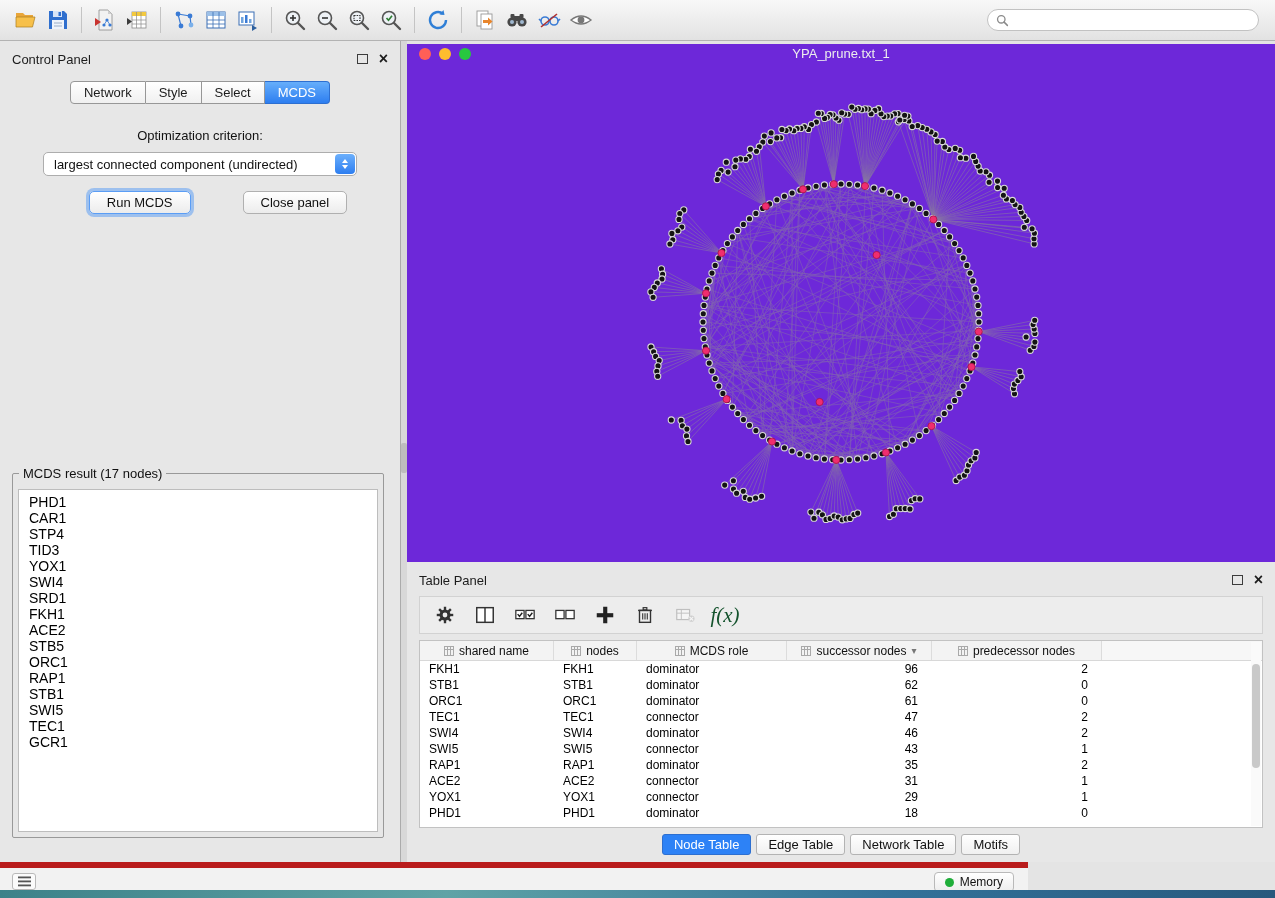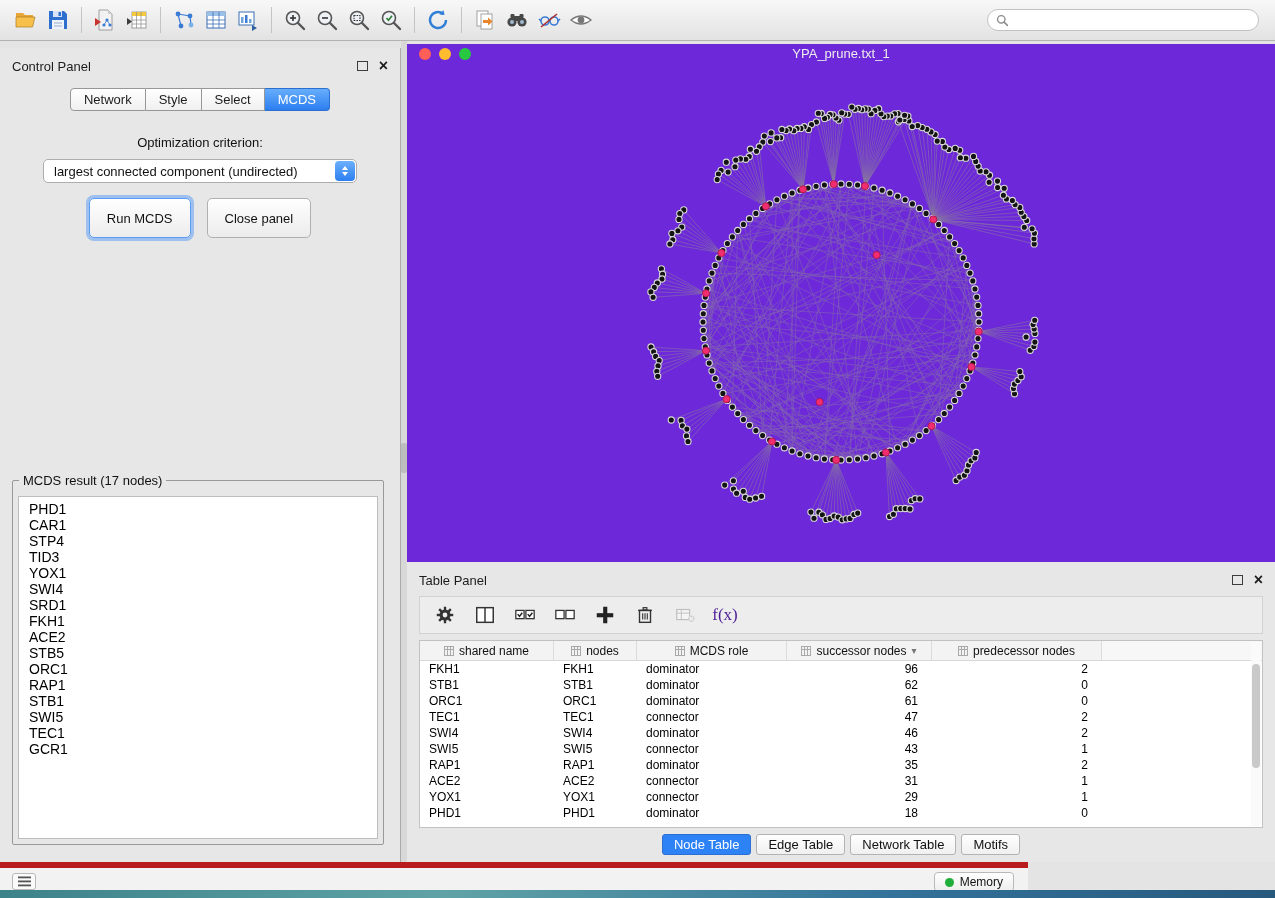--- a/index.html
+++ b/index.html
@@ -9,37 +9,37 @@
   
   .toolbar{position:absolute;left:0;top:0;width:1275px;height:41px;background:linear-gradient(#f8f8f8,#e2e2e2);border-bottom:1px solid #b3b3b3;display:flex;align-items:center;padding:0 10px;box-sizing:border-box;}
   .tb-icons{display:flex;align-items:center;}
   .tb-btn{width:32px;height:32px;display:flex;align-items:center;justify-content:center;}
   .tb-sep{width:1px;height:26px;background:#c4c4c4;margin:0 7px;}
   .icon{display:inline-flex;align-items:center;justify-content:center;}
   .search-box{margin-left:auto;margin-right:6px;width:272px;height:22px;background:#fff;border:1px solid #c2c2c2;border-radius:12px;display:flex;align-items:center;padding:0 8px;box-sizing:border-box;}
   .search-box input{border:none;outline:none;flex:1;font-size:12px;background:transparent;margin-left:6px;font-family:inherit;}
 
   
-  .control-panel{position:absolute;left:0;top:48px;width:401px;height:821px;background:#e7e7e7;border-right:1px solid #ababab;box-sizing:border-box;}
+  .control-panel{position:absolute;left:0;top:41px;width:401px;height:821px;background:#e7e7e7;border-right:1px solid #ababab;box-sizing:border-box;}
   .panel-header{height:24px;display:flex;align-items:center;padding:6px 12px 0;font-size:13px;color:#1c1c1c;}
   .win-btns{margin-left:auto;display:flex;align-items:center;gap:11px;}
   .float-btn{width:9px;height:8px;border:1.5px solid #3c3c3c;display:inline-block;background:transparent;}
   .close-x{font-size:16px;font-weight:bold;color:#1c1c1c;line-height:12px;}
   .seg-tabs{display:flex;justify-content:center;margin-top:10px;}
   .seg{padding:3px 13px;font-size:13px;background:linear-gradient(#ffffff,#f0f0f0);border:1px solid #979797;border-left:none;color:#1c1c1c;}
   .seg:first-child{border-left:1px solid #979797;border-radius:4px 0 0 4px;}
   .seg:last-child{border-radius:0 4px 4px 0;}
   .seg.active{background:linear-gradient(#66aefb,#2d7ef0);color:#fff;border-color:#2d6fd0;}
   .opt-label{text-align:center;margin-top:24px;font-size:13px;color:#111;}
   .dropdown{position:relative;margin:9px auto 0;width:314px;height:24px;background:#fff;border:1px solid #adadad;border-radius:5px;font-size:13px;display:flex;align-items:center;padding-left:10px;box-sizing:border-box;color:#111;}
   .stepper{position:absolute;right:1px;top:1px;width:20px;height:20px;border-radius:4px;background:linear-gradient(#6cb0fc,#2d7ef0);display:flex;flex-direction:column;align-items:center;justify-content:center;gap:2px;}
   .arr-up{width:0;height:0;border-left:3.5px solid transparent;border-right:3.5px solid transparent;border-bottom:4px solid #fff;}
   .arr-down{width:0;height:0;border-left:3.5px solid transparent;border-right:3.5px solid transparent;border-top:4px solid #fff;}
   .btn-row{display:flex;justify-content:center;gap:16px;margin-top:15px;}
-  .mac-btn{height:40px;padding:0 17px;font-size:13px;font-family:inherit;background:linear-gradient(#fff,#ececec);border:1px solid #b0b0b0;border-radius:5px;color:#111;}
+  .mac-btn{height:23px;padding:0 17px;font-size:13px;font-family:inherit;background:linear-gradient(#fff,#ececec);border:1px solid #b0b0b0;border-radius:5px;color:#111;margin-left:36px;}
   .mac-btn.focus{border-color:#5a9df5;box-shadow:0 0 0 3px rgba(97,161,244,0.55);}
   .result-box{position:absolute;left:12px;top:425px;width:372px;height:372px;border:1px solid #999;border-radius:2px;margin:0;padding:0;min-width:0;box-sizing:border-box;}
   .result-box legend{font-size:13px;margin-left:6px;padding:0 4px;color:#111;}
   .result-list{position:absolute;left:5px;right:5px;top:8px;bottom:5px;background:#fff;border:1px solid #bdbdbd;padding:4px 0 0 10px;font-size:14px;overflow:hidden;box-sizing:border-box;}
   .result-item{height:16px;line-height:16px;color:#000;}
 
   
   .splitter{position:absolute;left:401px;top:41px;width:6px;height:821px;background:#d8d8d8;}
   .splitter-handle{position:absolute;left:0;top:402px;width:6px;height:30px;background:#bdbdbd;border-radius:2px;}
 
@@ -50,21 +50,21 @@
   .tl.red{left:12px;background:#ff5f57;}
   .tl.yellow{left:32px;background:#febc2e;}
   .tl.green{left:52px;background:#28c840;}
   .net-title{display:block;text-align:center;color:#ededed;font-size:13px;line-height:19px;}
   #net-svg{display:block;}
 
   
   .table-panel{position:absolute;left:407px;top:562px;width:868px;height:300px;background:#e7e7e7;}
   .table-toolbar{position:absolute;left:12px;right:12px;top:34px;height:38px;background:#ededed;border:1px solid #d2d2d2;display:flex;align-items:center;gap:6px;padding:0 8px;box-sizing:border-box;}
   .tt-btn{width:34px;height:30px;display:flex;align-items:center;justify-content:center;}
-  .fx-text{font-family:"Liberation Serif","DejaVu Serif",serif;font-size:17px;color:#4c1d95;}
+  .fx-text{font-family:"Liberation Serif","DejaVu Serif",serif;font-style:italic;font-size:21px;color:#14532d;}
   .table-wrap{position:absolute;left:12px;right:12px;top:78px;bottom:34px;background:#fff;border:1px solid #c2c2c2;overflow:hidden;}
   .thead{display:flex;height:19px;background:#f3f3f3;border-bottom:1px solid #d8d8d8;}
   .th{display:flex;align-items:center;justify-content:center;gap:5px;font-size:12px;color:#111;border-right:1px solid #dcdcdc;box-sizing:border-box;}
   .th.filler{flex:1;border-right:none;background:#f7f7f7;}
   .th-chev{color:#777;font-size:10px;}
   .tr{display:flex;height:16px;align-items:center;}
   .td{font-size:12px;color:#000;box-sizing:border-box;padding-left:9px;white-space:nowrap;overflow:hidden;}
   .td.num{text-align:right;padding-right:14px;padding-left:0;}
   .vscroll{position:absolute;top:1px;right:1px;width:10px;bottom:1px;background:#fafafa;}
   .vscroll .thumb{position:absolute;left:1px;width:8px;top:22px;height:104px;background:#c9c9c9;border-radius:4px;}

